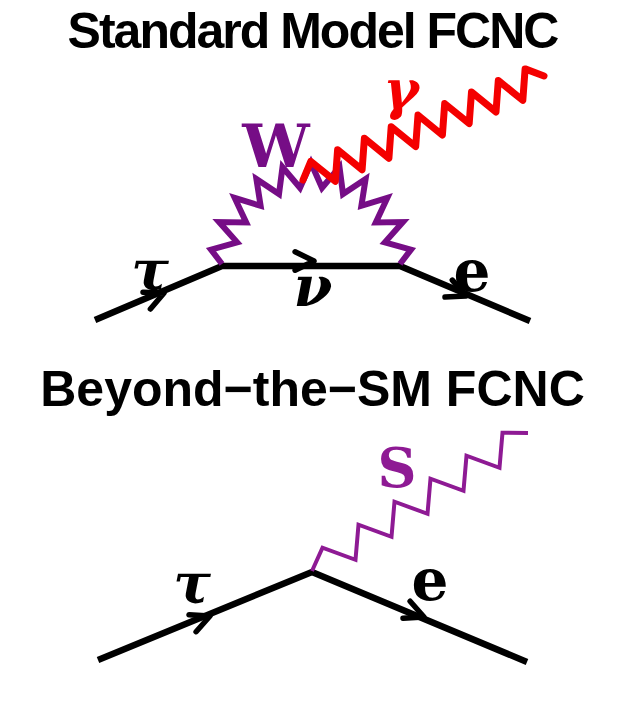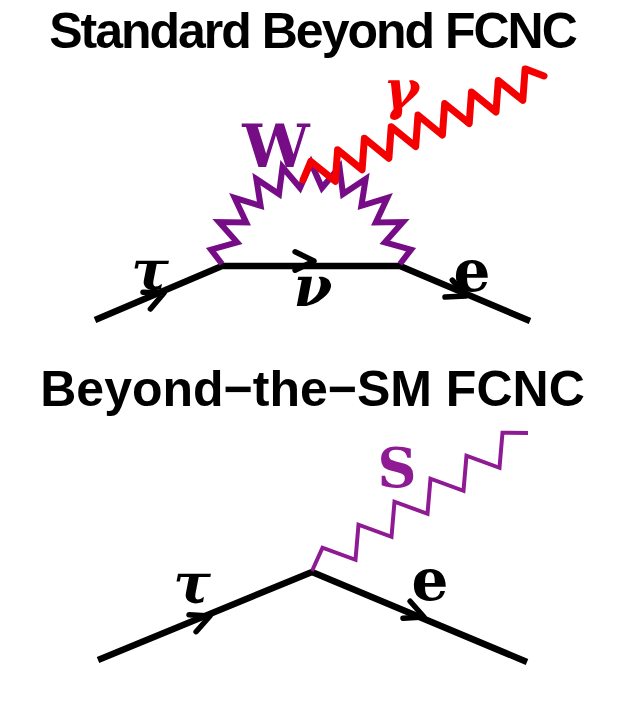--- a/index.html
+++ b/index.html
@@ -50,21 +50,21 @@
       <path d="M295.1 270.2 L314.0 261.0 L295.1 251.8" fill="none" stroke="#000000" stroke-width="5.5" stroke-linejoin="round" stroke-linecap="round"></path>
       <path d="M445.0 297.0 L466.0 296.0 L452.3 280.1" fill="none" stroke="#000000" stroke-width="5.5" stroke-linejoin="round" stroke-linecap="round"></path>
       <path d="M222.0 264.0 L211.0 249.6 L237.1 242.3 L219.1 222.0 L246.2 222.4 L234.7 197.9 L260.6 205.8 L256.4 179.0 L279.0 194.0 L282.5 167.1 L300.0 187.8 L311.0 163.0 L322.0 187.8 L339.5 167.1 L343.0 194.0 L365.6 179.0 L361.4 205.8 L387.3 197.9 L375.8 222.4 L402.9 222.0 L384.9 242.3 L411.0 249.6 L400.0 264.0" fill="none" stroke="#760d86" stroke-width="6" stroke-linejoin="miter" stroke-linecap="butt"></path>
       <path d="M303.0 180.0 L310.8 161.4 L335.3 181.3 L337.6 149.8 L362.1 169.7 L364.4 138.3 L388.9 158.2 L391.2 126.7 L415.7 146.6 L418.0 115.1 L442.4 135.1 L444.7 103.6 L469.2 123.5 L471.5 92.0 L496.0 112.0 L498.3 80.5 L522.8 100.4 L525.1 68.9 L544.0 76.0" fill="none" stroke="#f40000" stroke-width="7" stroke-linejoin="round" stroke-linecap="round"></path>
       <path d="M98.0 660.0 L312.0 572.0 L527.0 662.0" fill="none" stroke="#000000" stroke-width="6.5" stroke-linejoin="miter" stroke-linecap="butt"></path>
       <path d="M196.1 631.7 L210.0 616.0 L189.0 614.7" fill="none" stroke="#000000" stroke-width="5.5" stroke-linejoin="round" stroke-linecap="round"></path>
       <path d="M403.0 618.2 L424.0 617.0 L410.1 601.2" fill="none" stroke="#000000" stroke-width="5.5" stroke-linejoin="round" stroke-linecap="round"></path>
       <path d="M312.0 571.0 L322.5 547.7 L355.5 559.8 L358.5 524.7 L391.5 536.8 L394.5 501.7 L427.5 513.8 L430.5 478.7 L463.5 490.8 L466.5 455.7 L499.5 467.8 L502.5 432.7 L528.0 433.0" fill="none" stroke="#8e1a94" stroke-width="4" stroke-linejoin="miter" stroke-linecap="butt"></path>
     </svg>
 
-  <div class="title title-sm">Standard Beyond FCNC</div>
+  <div class="title title-sm">Standard Model FCNC</div>
   <div class="title title-bsm">Beyond−the−SM FCNC</div>
 
   <span class="lbl it sm-tau" style="color: rgb(0, 0, 0);">τ</span>
   <span class="lbl it sm-nu" style="color: rgb(0, 0, 0);">ν</span>
   <span class="lbl sm-e" style="color: rgb(0, 0, 0);">e</span>
   <span class="lbl sm-w" style="color: rgb(118, 13, 134);">W</span>
   <span class="lbl it sm-gamma" style="color: rgb(244, 0, 0);">γ</span>
 
   <span class="lbl it bsm-tau" style="color: rgb(0, 0, 0);">τ</span>
   <span class="lbl bsm-e" style="color: rgb(0, 0, 0);">e</span>

